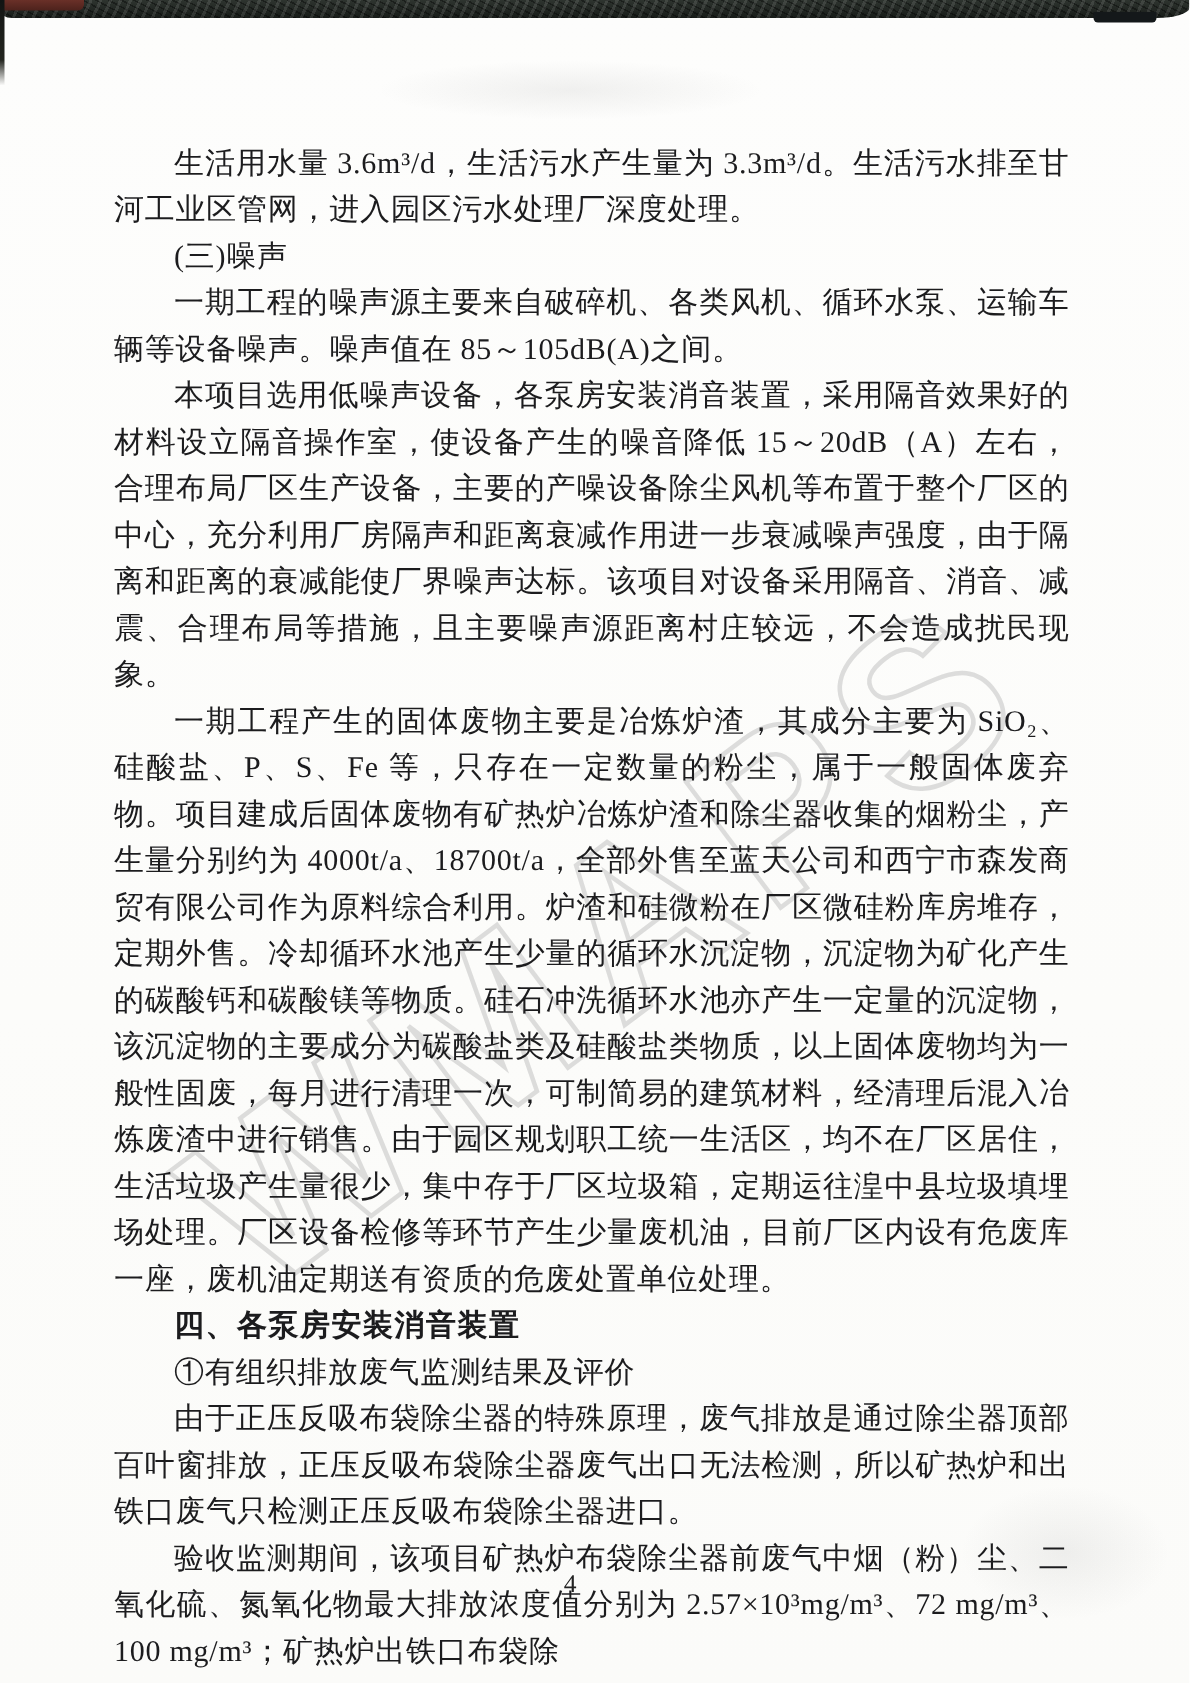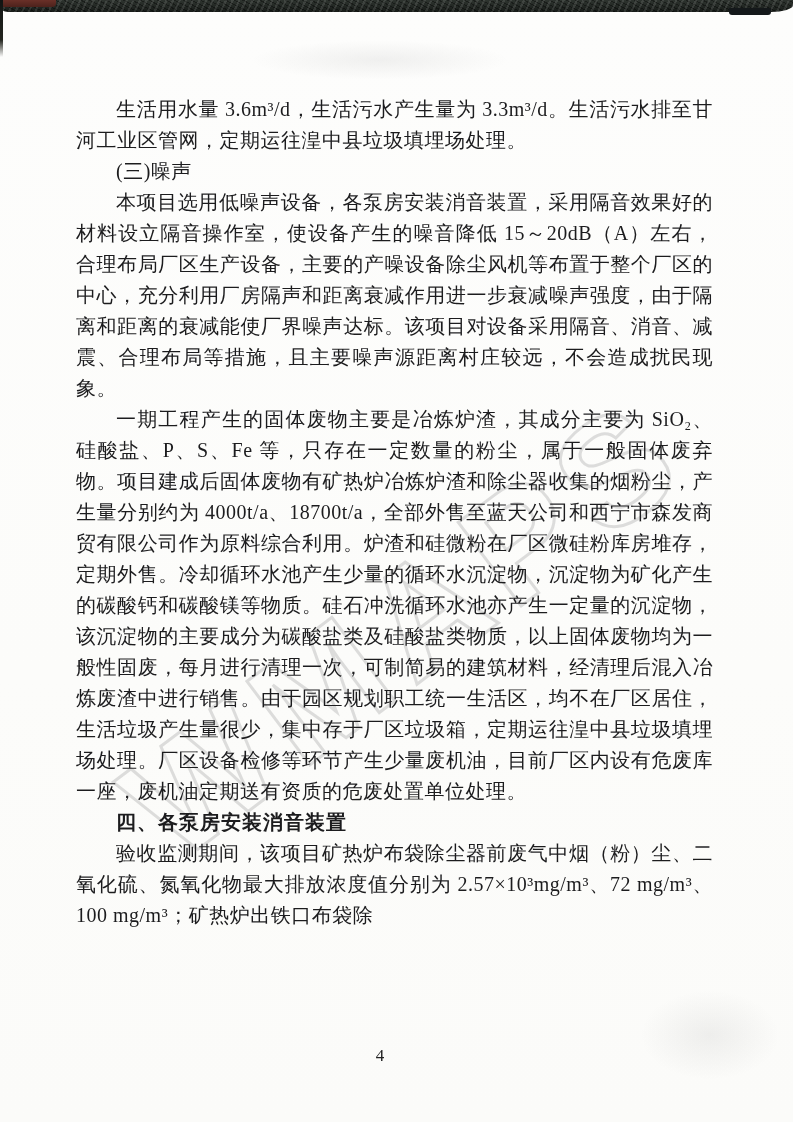--- a/index.html
+++ b/index.html
@@ -127,23 +127,26 @@
 
   <div class="scan-band"></div>
   <div class="scan-band-red"></div>
   <div class="scan-band-bump"></div>
   <div class="scan-left-edge"></div>
 
   <div class="watermark">WMAPS</div>
 
   <div class="body-text">
 
-  <div class="para">生活用水量 3.6m³/d，生活污水产生量为 3.3m³/d。生活污水排至甘河工业区管网，定期运往湟中县垃圾填埋场处理。</div>
+  <div class="para">生活用水量 3.6m³/d，生活污水产生量为 3.3m³/d。生活污水排至甘河工业区管网，进入园区污水处理厂深度处理。</div>
       <div class="para">(三)噪声</div>
+      <div class="para">一期工程的噪声源主要来自破碎机、各类风机、循环水泵、运输车辆等设备噪声。噪声值在 85～105dB(A)之间。</div>
       <div class="para">本项目选用低噪声设备，各泵房安装消音装置，采用隔音效果好的材料设立隔音操作室，使设备产生的噪音降低 15～20dB（A）左右，合理布局厂区生产设备，主要的产噪设备除尘风机等布置于整个厂区的中心，充分利用厂房隔声和距离衰减作用进一步衰减噪声强度，由于隔离和距离的衰减能使厂界噪声达标。该项目对设备采用隔音、消音、减震、合理布局等措施，且主要噪声源距离村庄较远，不会造成扰民现象。</div>
       <div class="para">一期工程产生的固体废物主要是冶炼炉渣，其成分主要为 SiO₂、硅酸盐、P、S、Fe 等，只存在一定数量的粉尘，属于一般固体废弃物。项目建成后固体废物有矿热炉冶炼炉渣和除尘器收集的烟粉尘，产生量分别约为 4000t/a、18700t/a，全部外售至蓝天公司和西宁市森发商贸有限公司作为原料综合利用。炉渣和硅微粉在厂区微硅粉库房堆存，定期外售。冷却循环水池产生少量的循环水沉淀物，沉淀物为矿化产生的碳酸钙和碳酸镁等物质。硅石冲洗循环水池亦产生一定量的沉淀物，该沉淀物的主要成分为碳酸盐类及硅酸盐类物质，以上固体废物均为一般性固废，每月进行清理一次，可制简易的建筑材料，经清理后混入冶炼废渣中进行销售。由于园区规划职工统一生活区，均不在厂区居住，生活垃圾产生量很少，集中存于厂区垃圾箱，定期运往湟中县垃圾填埋场处理。厂区设备检修等环节产生少量废机油，目前厂区内设有危废库一座，废机油定期送有资质的危废处置单位处理。</div>
       <div class="para bold">四、各泵房安装消音装置</div>
+      <div class="para">①有组织排放废气监测结果及评价</div>
+      <div class="para">由于正压反吸布袋除尘器的特殊原理，废气排放是通过除尘器顶部百叶窗排放，正压反吸布袋除尘器废气出口无法检测，所以矿热炉和出铁口废气只检测正压反吸布袋除尘器进口。</div>
       <div class="para">验收监测期间，该项目矿热炉布袋除尘器前废气中烟（粉）尘、二氧化硫、氮氧化物最大排放浓度值分别为 2.57×10³mg/m³、72 mg/m³、100 mg/m³；矿热炉出铁口布袋除</div>
     </div>
 
   <div class="footer">4</div>
 
 </div>
 
 </body></html>

